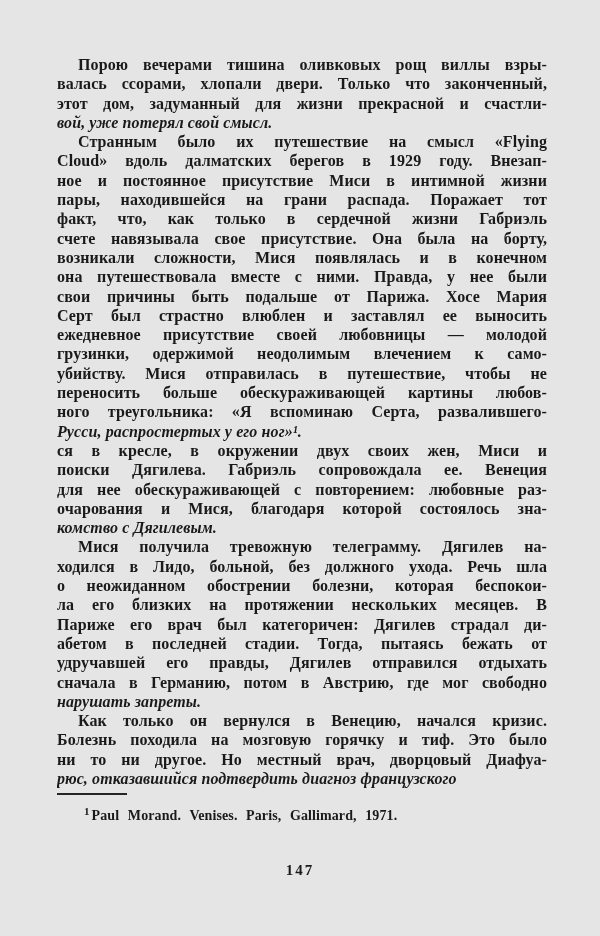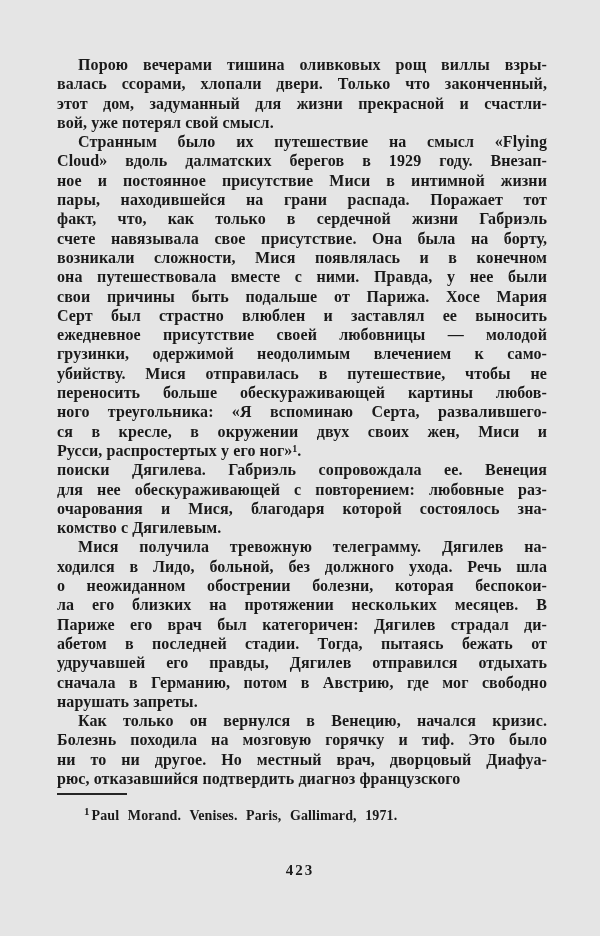--- a/index.html
+++ b/index.html
@@ -25,21 +25,21 @@
     letter-spacing: 0.1px;
   }
   .para { margin: 0; }
   .line {
     height: 19.3px;
     overflow: hidden;
     text-align: justify;
     text-align-last: justify;
   }
   .line.first { text-indent: 21px; }
-  .line.last { text-align-last: left; }
+  .line.last { text-align-last: left; font-style: italic; }
   .footnote-rule {
     width: 70px; height: 0;
     border: 0; border-top: 2px solid #262626;
     margin: 5px 0 0 0;
   }
   .footnote {
     margin-top: 12px;
     padding-left: 27px;
     font-size: 14px;
     font-weight: bold;
@@ -80,22 +80,22 @@
         <div class="line">счете навязывала свое присутствие. Она была на борту,</div>
         <div class="line">возникали сложности, Мися появлялась и в конечном</div>
         <div class="line">она путешествовала вместе с ними. Правда, у нее были</div>
         <div class="line">свои причины быть подальше от Парижа. Хосе Мария</div>
         <div class="line">Серт был страстно влюблен и заставлял ее выносить</div>
         <div class="line">ежедневное присутствие своей любовницы — молодой</div>
         <div class="line">грузинки, одержимой неодолимым влечением к само-</div>
         <div class="line">убийству. Мися отправилась в путешествие, чтобы не</div>
         <div class="line">переносить больше обескураживающей картины любов-</div>
         <div class="line">ного треугольника: «Я вспоминаю Серта, развалившего-</div>
+        <div class="line last">Русси, распростертых у его ног»¹.</div>
         <div class="line">ся в кресле, в окружении двух своих жен, Миси и</div>
-        <div class="line last">Русси, распростертых у его ног»¹.</div>
       </div>
     <div class="para">
         <div class="line">поиски Дягилева. Габриэль сопровождала ее. Венеция</div>
         <div class="line">для нее обескураживающей с повторением: любовные раз-</div>
         <div class="line">очарования и Мися, благодаря которой состоялось зна-</div>
         <div class="line last">комство с Дягилевым.</div>
       </div>
     <div class="para">
         <div class="line first">Мися получила тревожную телеграмму. Дягилев на-</div>
         <div class="line">ходился в Лидо, больной, без должного ухода. Речь шла</div>
@@ -114,14 +114,14 @@
         <div class="line last">рюс, отказавшийся подтвердить диагноз французского</div>
       </div>
 
     <div class="footnote-rule"></div>
 
     <div class="footnote">
       <span class="fn-marker">1</span><span>Paul Morand. Venises. Paris, Gallimard, 1971.</span>
     </div>
   </div>
 
-  <div class="page-number">423</div>
+  <div class="page-number">147</div>
 </div>
 
 </body></html>

